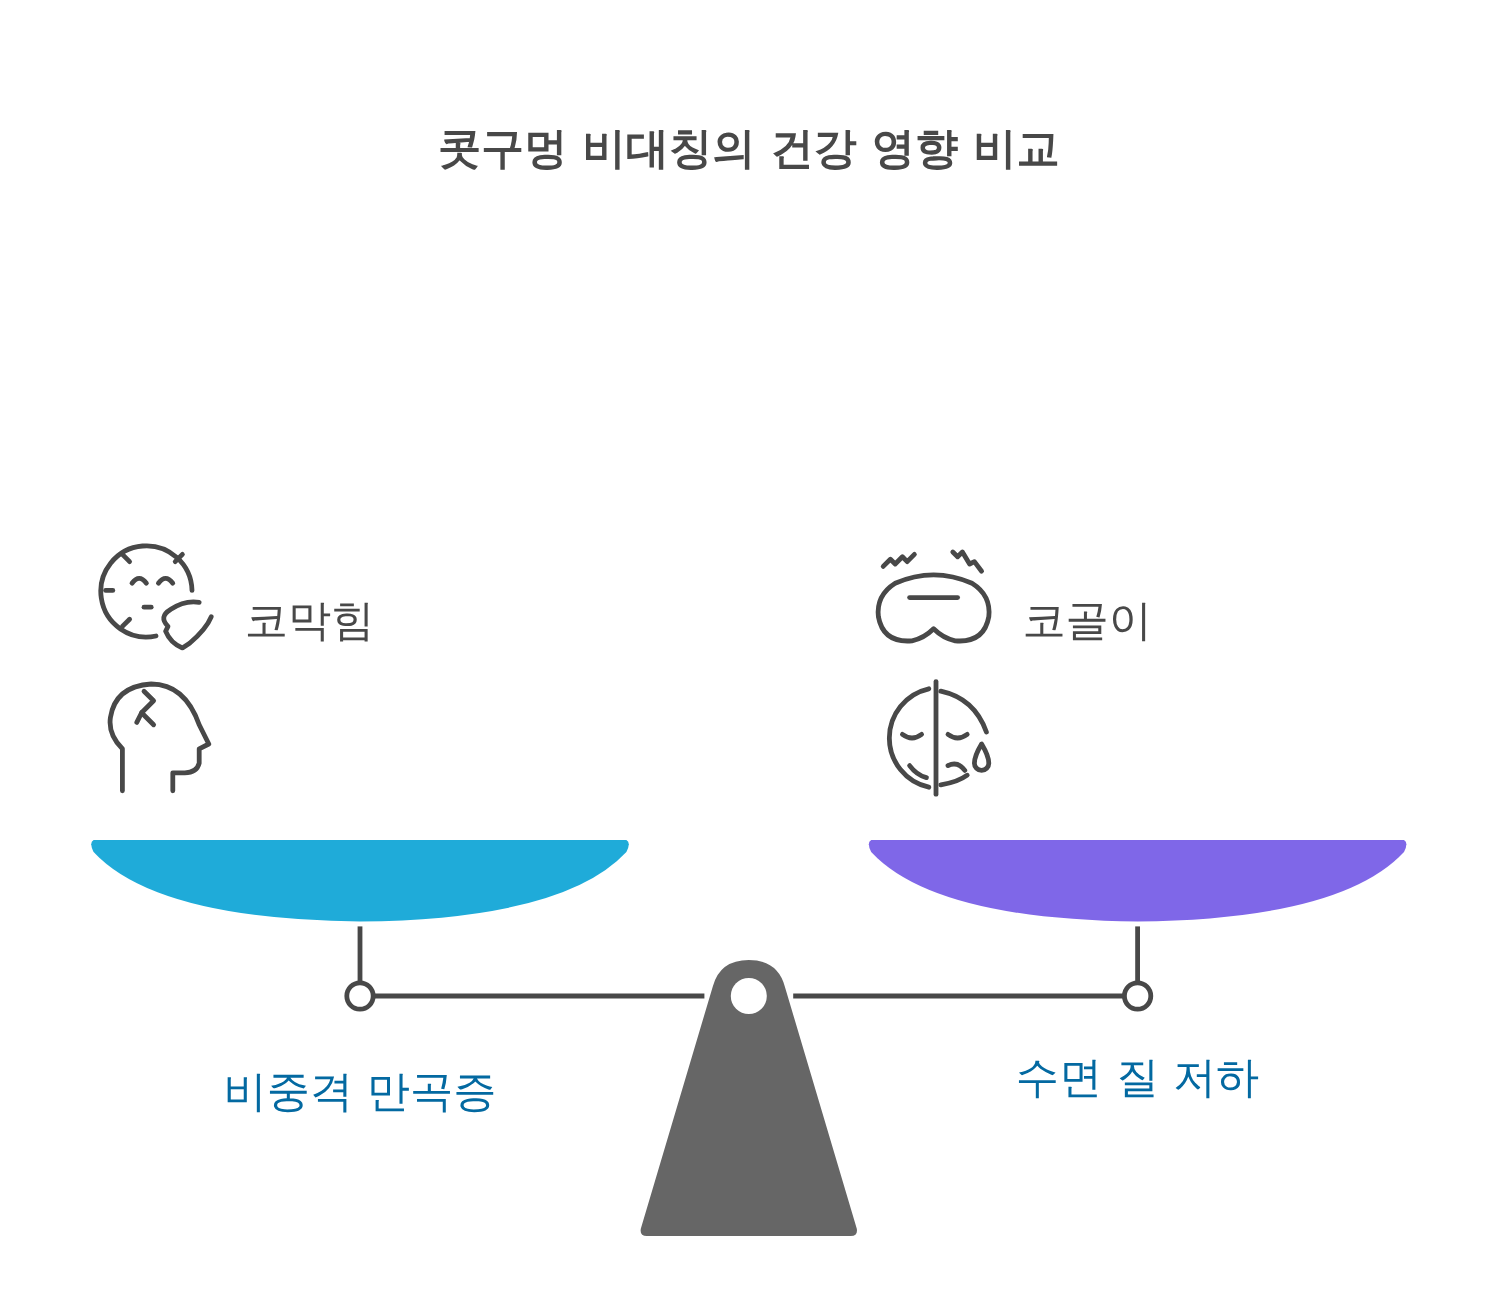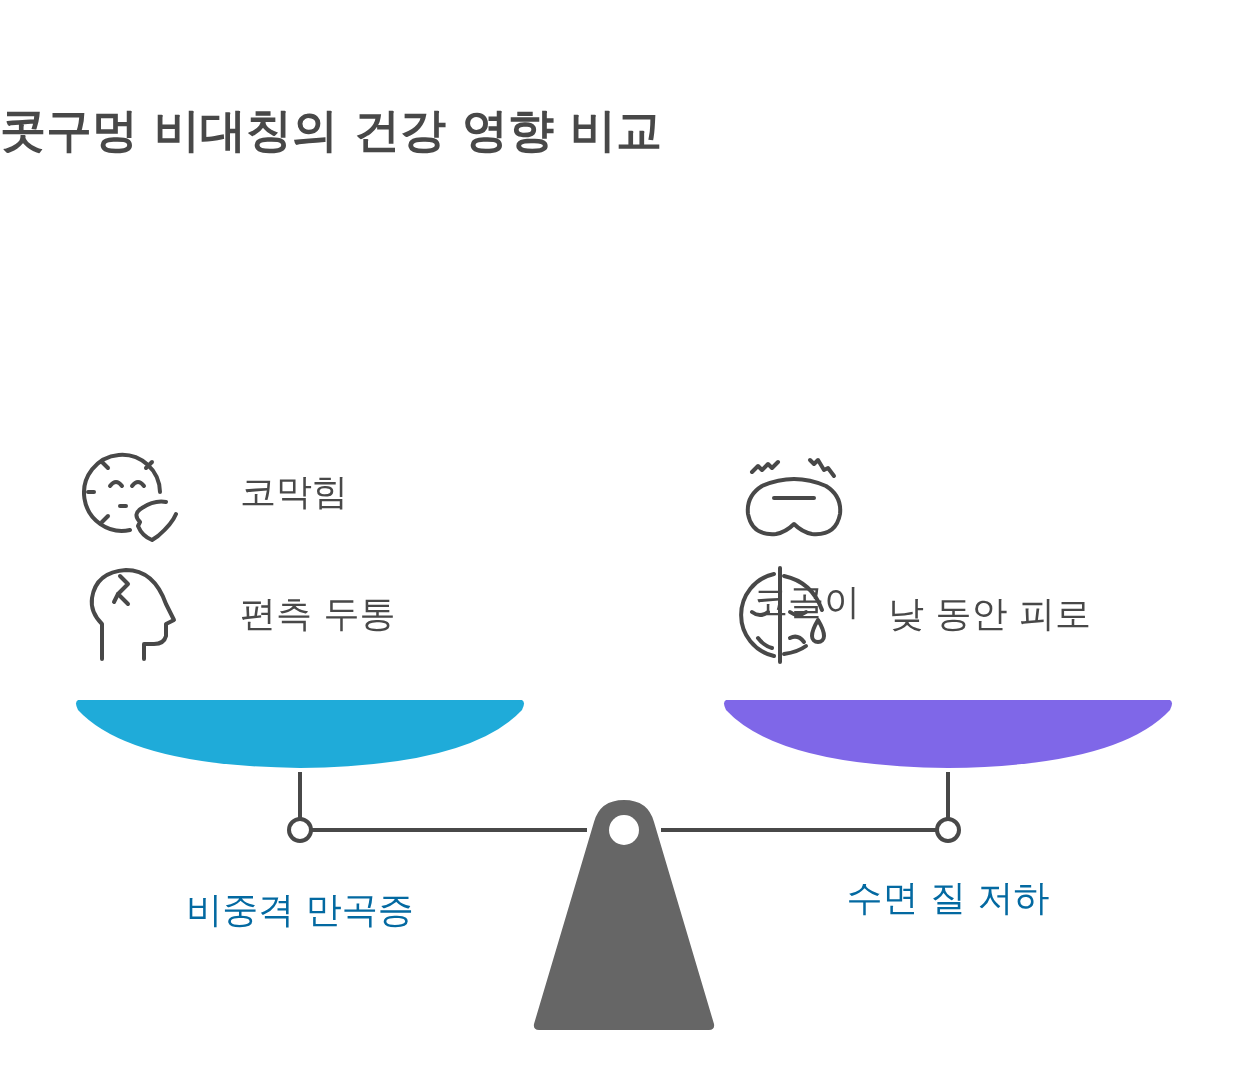--- a/index.html
+++ b/index.html
@@ -1,20 +1,20 @@
 <!DOCTYPE html>
 <html><head>
   <meta charset="utf-8">
   <style>
     html, body { margin: 0; padding: 0; background: #ffffff; }
     body { width: 1248px; height: 1078px; position: relative; overflow: hidden;
            font-family: "DejaVu Sans", "Liberation Sans", sans-serif; color: #484848; }
-    .title { position: absolute; left: 0; top: 100px; width: 1248px; text-align: left;
-             font-size: 46px; font-weight: bold; color: #484848; letter-spacing: 0px; }
-    .item { position: absolute; display: flex; align-items: center; gap: 36px; }
+    .title { position: absolute; left: 0; top: 100px; width: 1248px; text-align: center;
+             font-size: 36px; font-weight: bold; color: #484848; letter-spacing: 0px; }
+    .item { position: absolute; display: flex; align-items: flex-end; }
     .item .icon { width: 100px; height: 100px; display: block; }
     .item .label { font-size: 36px; color: #484848; margin-left: 24px; white-space: nowrap; }
     .base-label { position: absolute; font-size: 36px; color: #0369a1; white-space: nowrap; text-align: center; }
     svg.scale { position: absolute; left: 0; top: 0; }
   </style>
 </head>
 <body>
 
 <div class="title">콧구멍 비대칭의 건강 영향 비교</div>
 
@@ -51,24 +51,23 @@
   </svg>
   <span class="label">코막힘</span>
 </div>
 
 <div class="item" style="left:80px; top:564px;">
   <svg class="icon" viewBox="0 0 100 100" fill="none" stroke="#484848" stroke-width="4" stroke-linecap="round" stroke-linejoin="round">
     <path d="M22 95 L22 60 Q10 48 12 34 Q16 8 46 6 Q74 6 86 40 L94 56 L86 60 L86 72 Q84 80 74 80 L64 80 L64 95"></path>
     <path d="M40 12 L48 20 L38 30 L48 40"></path>
     <path d="M38 30 L34 38"></path>
   </svg>
-  <span class="label">편측 두통</span>
 </div>
 
-<div class="item" style="left:728px; top:442px;flex-direction:column;">
+<div class="item" style="left:728px; top:442px;">
   <svg class="icon" viewBox="0 0 100 100" fill="none" stroke="#484848" stroke-width="4" stroke-linecap="round" stroke-linejoin="round">
     <path d="M8 30 L14 24 L18 28 L24 22 L28 26 L34 20"></path>
     <path d="M66 18 L70 22 L74 18 L80 28 L84 26 L90 34"></path>
     <path d="M18 44 Q50 30 82 44 Q98 54 96 72 Q92 94 68 92 Q58 90 50 82 Q42 90 32 92 Q8 94 4 72 Q2 54 18 44 Z"></path>
     <path d="M30 56 L70 56"></path>
   </svg>
   <span class="label">코골이</span>
 </div>
 
 <div class="item" style="left:728px; top:564px;">
@@ -76,17 +75,16 @@
     <path d="M46 10 A42 42 0 0 0 46 92"></path>
     <path d="M56 12 Q84 18 94 46"></path>
     <path d="M56 90 Q70 88 78 82"></path>
     <path d="M52 4 L52 98"></path>
     <path d="M24 48 Q32 54 40 48"></path>
       <path d="M62 48 Q70 54 78 48"></path>
     <path d="M30 74 Q36 82 44 84"></path>
     <path d="M62 74 Q70 70 76 78"></path>
     <path d="M90 56 Q84 66 84 72 A6 6 0 0 0 96 72 Q96 66 90 56 Z"></path>
   </svg>
-  <span class="label">낮 동안 피로</span>
 </div>
 
 <div class="base-label" style="left:150px; top:886px; width:300px;">비중격 만곡증</div>
 <div class="base-label" style="left:798px; top:874px; width:300px;">수면 질 저하</div>
 
 </body></html>

